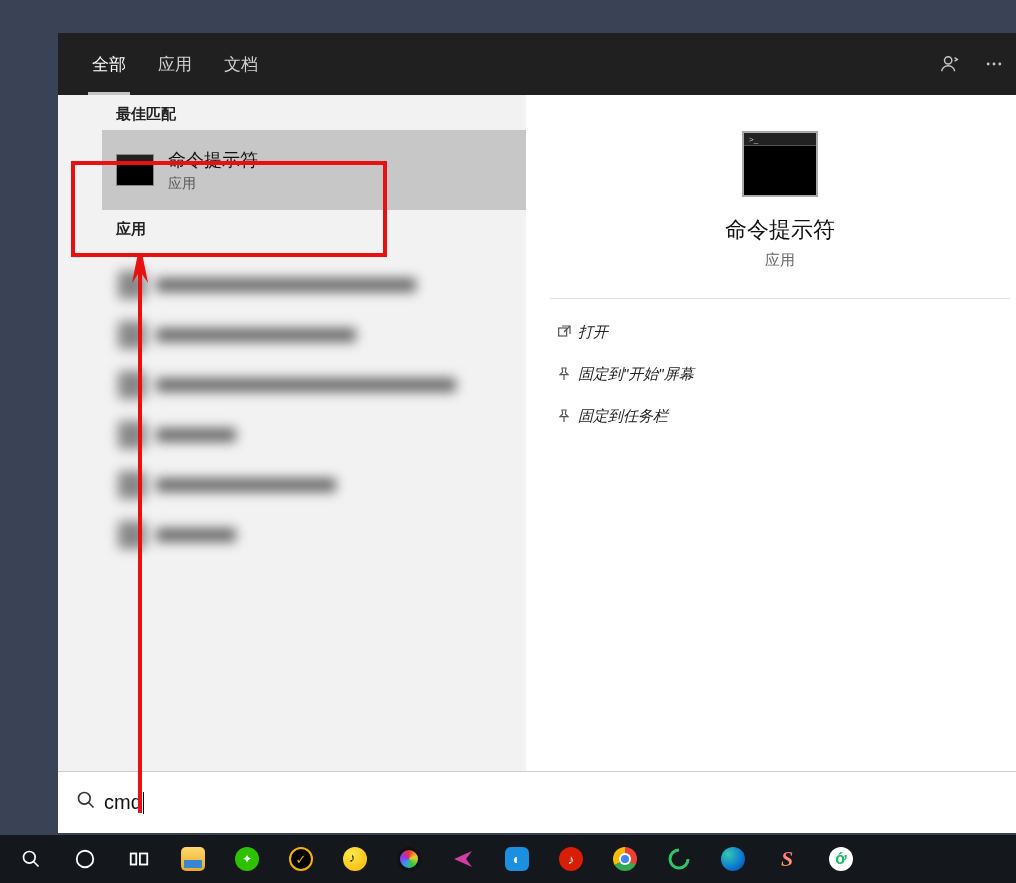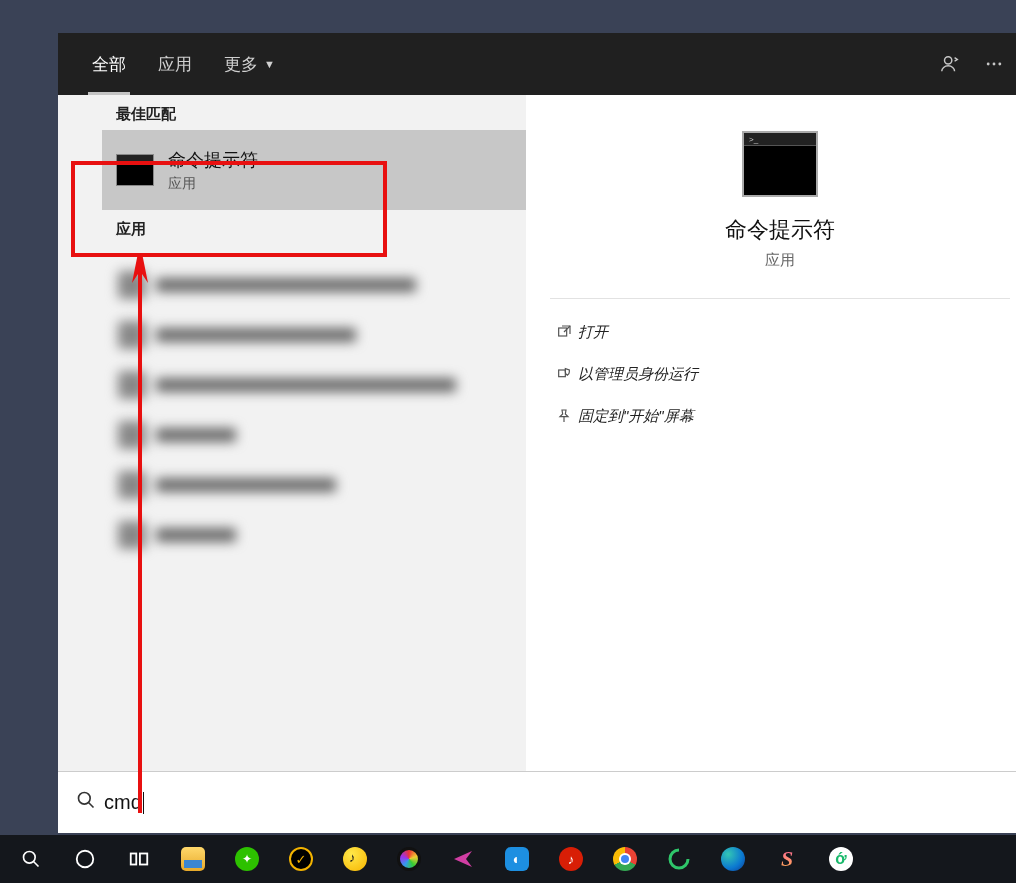--- a/index.html
+++ b/index.html
@@ -274,23 +274,22 @@
 <div class="search-panel">
 
   <div class="tabs-bar">
     <div class="tab active">
         <span>全部</span>
       </div>
     <div class="tab">
         <span>应用</span>
       </div>
     <div class="tab">
-      <span>更多</span>
-      <span class="chev">▼</span>
-    </div>
+        <span>文档</span>
+      </div>
     <div class="tabs-spacer"></div>
     <div class="tabs-icon">
       <svg width="22" height="22" viewBox="0 0 24 24" fill="none" stroke="currentColor" stroke-width="1.6">
         <circle cx="10" cy="8" r="4"></circle>
           <path d="M3 20c0-3.3 3.1-6 7-6s7 2.7 7 6"></path>
         <path d="M17 5l3 2-3 2"></path>
       </svg>
     </div>
     <div class="tabs-icon">
       <svg width="20" height="20" viewBox="0 0 24 24" fill="currentColor">
@@ -352,34 +351,34 @@
                 <rect x="4" y="6" width="12" height="12"></rect>
                 <path d="M9 3h12v12"></path>
                 <path d="M21 3l-9 9"></path>
               </svg>
           </span>
           <span>打开</span>
         </div>
         <div class="action-item">
           <span class="a-ico">
             <svg width="16" height="16" viewBox="0 0 24 24" fill="none" stroke="currentColor" stroke-width="1.8">
-                <rect x="4" y="6" width="10" height="10"></rect>
-                <path d="M14 4l6 2v3c0 3-3 5-3 5s-3-2-3-5V4z"></path>
+                <path d="M9 3h6l-1 6 4 4H6l4-4-1-6z"></path>
+                <path d="M12 13v8"></path>
               </svg>
           </span>
-          <span>以管理员身份运行</span>
+          <span>固定到"开始"屏幕</span>
         </div>
         <div class="action-item">
           <span class="a-ico">
             <svg width="16" height="16" viewBox="0 0 24 24" fill="none" stroke="currentColor" stroke-width="1.8">
                 <path d="M9 3h6l-1 6 4 4H6l4-4-1-6z"></path>
                 <path d="M12 13v8"></path>
               </svg>
           </span>
-          <span>固定到"开始"屏幕</span>
+          <span>固定到任务栏</span>
         </div>
       </div>
     </div>
   </div>
 
   <div class="search-bar">
     <span class="mag">
       <svg width="20" height="20" viewBox="0 0 24 24" fill="none" stroke="#333" stroke-width="2">
           <circle cx="10" cy="10" r="7"></circle>
           <path d="M21 21l-6-6"></path>

